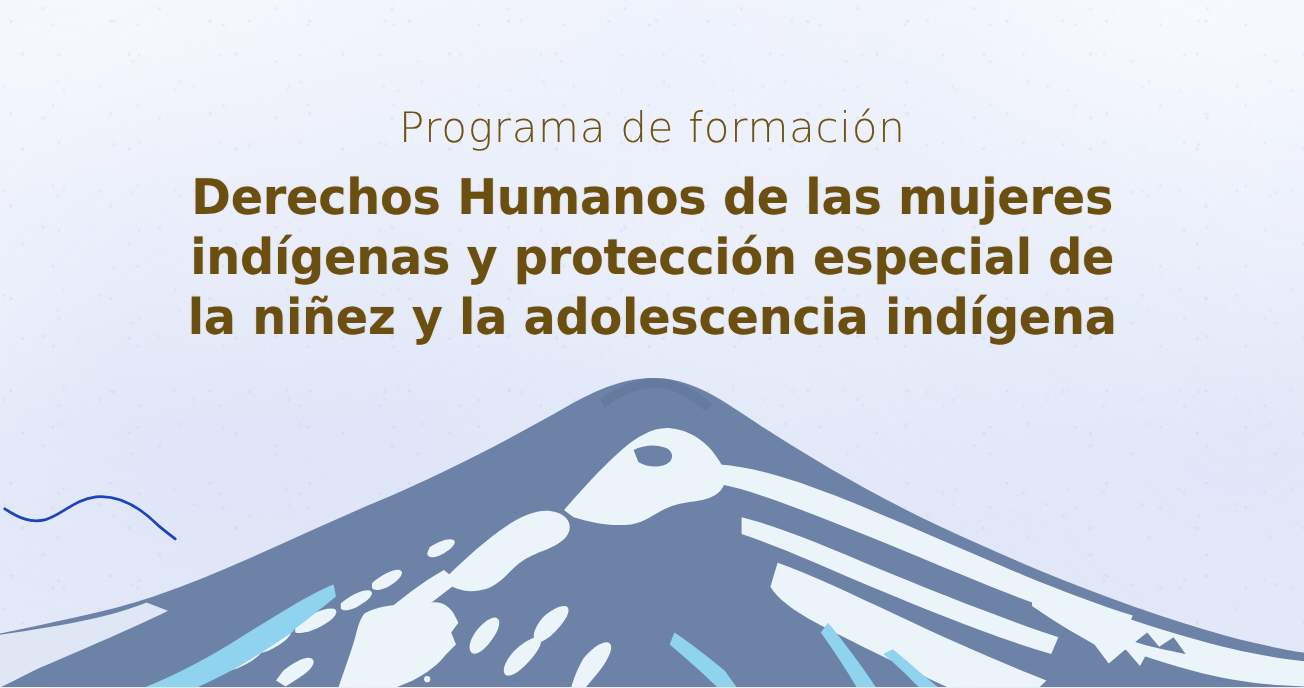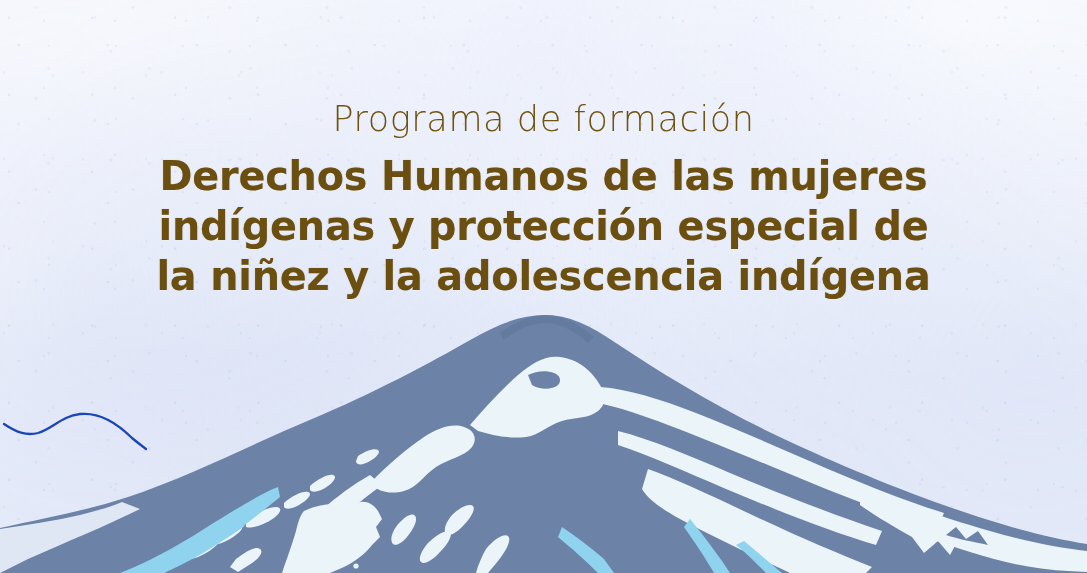--- a/index.html
+++ b/index.html
@@ -80,21 +80,21 @@
     padding-top: 86px;
     box-sizing: border-box;
   }
   .kicker {
     font-family: "DejaVu Sans", sans-serif;
     font-weight: 300;
     font-size: 35px;
     letter-spacing: .6px;
     color: #6f5312;
     line-height: 1;
-    margin: 16px 0 14px 0;
+    margin: 4px 0 14px 0;
   }
   .headline {
     font-family: "DejaVu Sans", sans-serif;
     font-weight: bold;
     font-size: 41px;
     line-height: 1.22;
     letter-spacing: -.2px;
     color: #6b4f11;
     margin: 0;
     transform: scaleX(.97);

